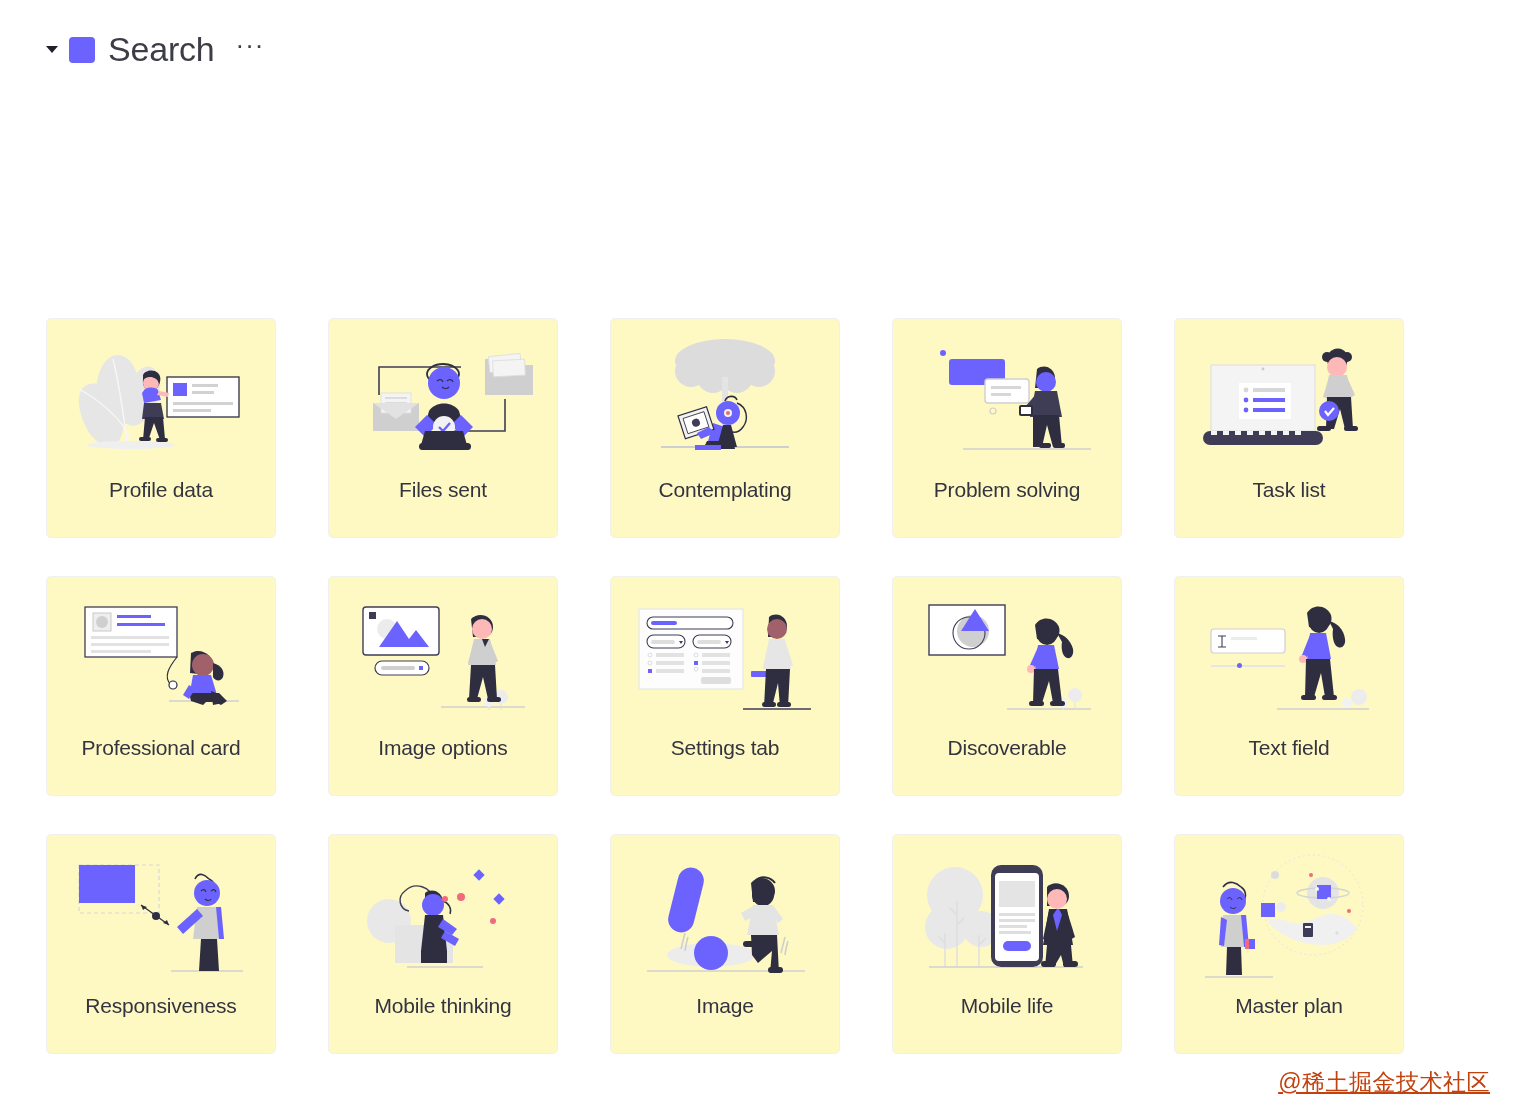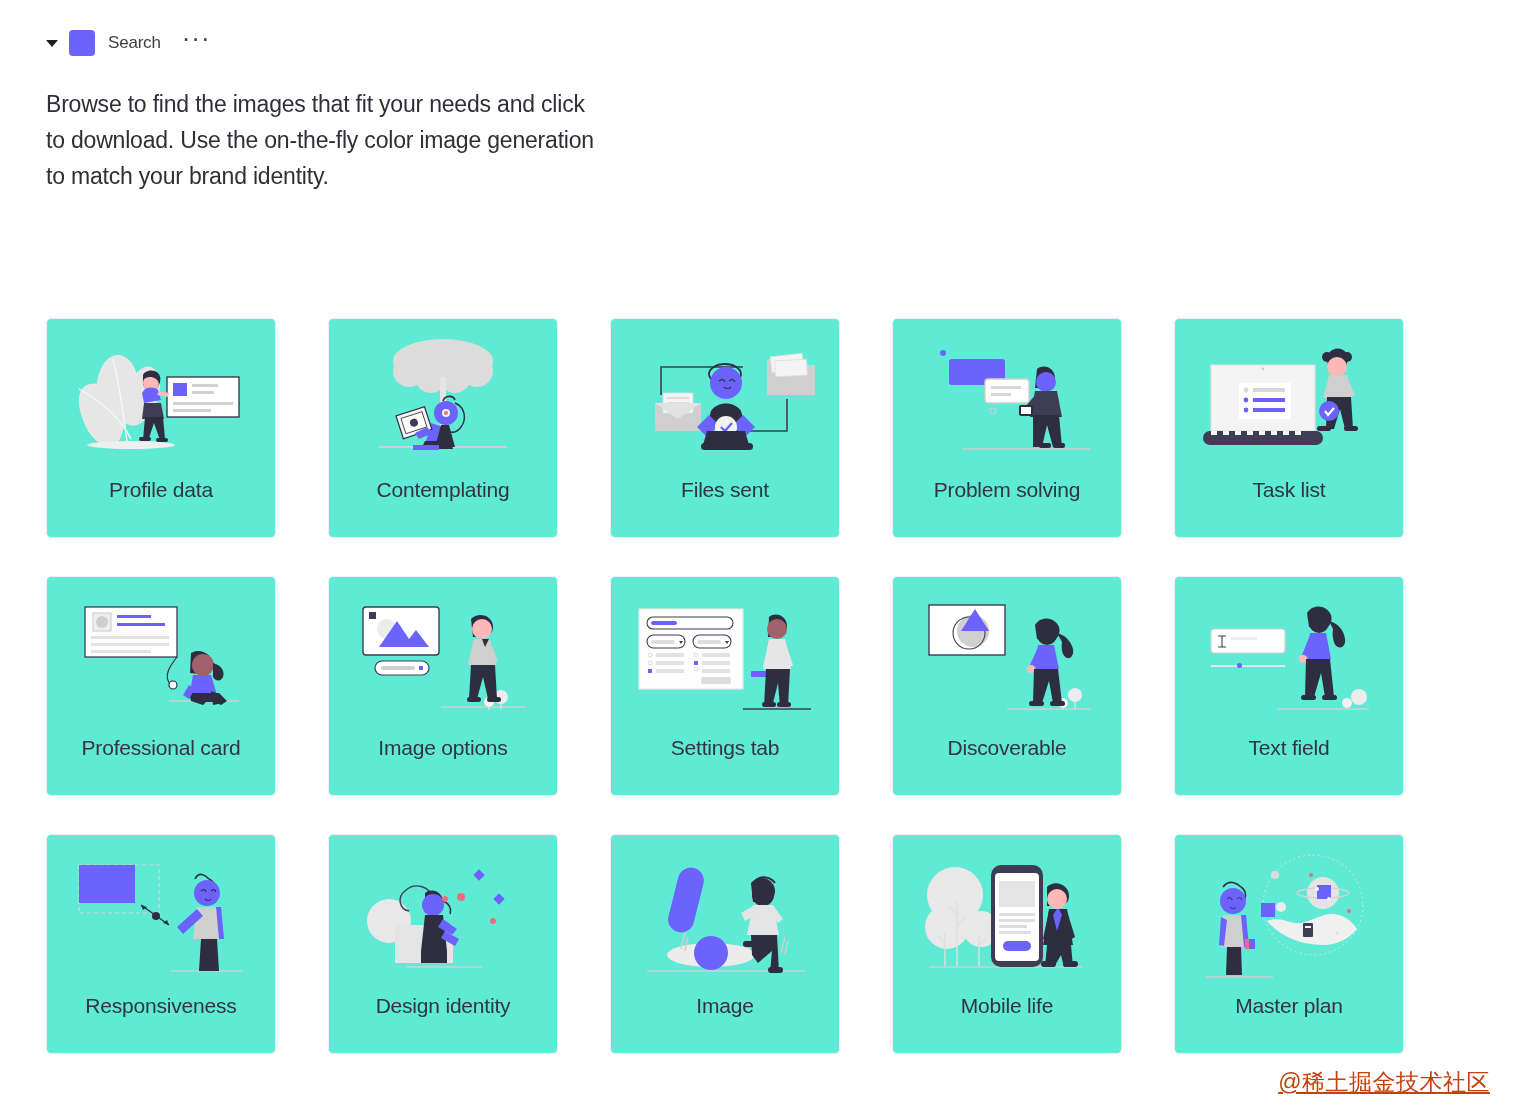--- a/index.html
+++ b/index.html
@@ -47,21 +47,21 @@
     margin-right: -2px;
     cursor: pointer;
   }
   .color-swatch {
     width: 26px; height: 26px;
     border-radius: 4px;
     background: #6c63ff;
     cursor: pointer;
   }
   .search-label {
-    font-size: 17px;
+    font-size: 34px;
     color: #3d3d47;
     letter-spacing: -0.2px;
     cursor: pointer;
     text-align: right;
   }
   .dots-menu {
     font-size: 26px;
     color: #3d3d47;
     letter-spacing: 1px;
     line-height: 14px;
@@ -96,21 +96,21 @@
     left: 46px;
     width: 1360px;
     display: grid;
     grid-template-columns: repeat(5, 230px);
     column-gap: 52px;
     row-gap: 38px;
   }
   .card {
     width: 230px;
     height: 220px;
-    background: #5eead4;
+    background: #fef9c3;
     border: 1px solid #f0f0f0;
     border-radius: 5px;
     display: flex;
     flex-direction: column;
     align-items: center;
     cursor: pointer;
   }
   .card-art {
     width: 100%;
     height: 160px;
@@ -146,21 +146,20 @@
 <div class="header">
   <div class="header-right">
     <div class="caret-down"></div>
     <div class="color-swatch"></div>
     <div class="search-label">Search</div>
     <div class="dots-menu">···</div>
   </div>
 </div>
 
 <div class="intro">
-  <p class="intro-text">Browse to find the images that fit your needs and click to download. Use the on-the-fly color image generation to match your brand identity.</p>
 </div>
 
 <div class="grid">
 
   <div class="card">
     <div class="card-art">
       <svg width="200" height="150" viewBox="0 0 200 150">
         <g fill="#e6e6e6">
           <path d="M58 28c14 2 22 20 19 42-2 17-9 28-18 30-10 2-20-10-23-28-3-21 6-45 22-44z"></path>
           <path d="M26 58c14-6 30 6 35 26 4 16 0 30-8 34-9 4-22-4-29-20-8-18-9-35 2-40z"></path>
@@ -184,55 +183,20 @@
         <path d="M82 48c2-5 11-6 15-2 3 3 3 8 1 11-1-5-5-7-9-7-3 0-6 1-7 4z" fill="#2f2e41"></path>
         <path d="M84 62c5-2 10-2 13 1l3 10-17 3-2-10z" fill="#6c63ff"></path>
         <path d="M98 64l10 2-1 4-11-2z" fill="#ffb8b8"></path>
         <path d="M83 76h17l3 16h-22z" fill="#3f3d56"></path>
         <path d="M84 90h18l2 22-5 1-6-17-6 18-5-1z" fill="#2f2e41"></path>
         <rect x="78" y="110" width="12" height="4" rx="2" fill="#2f2e41"></rect>
         <rect x="95" y="111" width="12" height="4" rx="2" fill="#2f2e41"></rect>
       </svg>
     </div>
     <div class="card-label">Profile data</div>
-  </div>
-
-  <div class="card">
-    <div class="card-art">
-      <svg width="200" height="150" viewBox="0 0 200 150">
-        <g fill="#dcdcdc">
-          <ellipse cx="100" cy="34" rx="50" ry="22"></ellipse>
-          <circle cx="66" cy="44" r="16"></circle>
-            <circle cx="88" cy="50" r="16"></circle>
-          <circle cx="112" cy="50" r="16"></circle>
-            <circle cx="134" cy="44" r="16"></circle>
-        </g>
-        <rect x="97" y="50" width="6" height="70" fill="#e4e4e4"></rect>
-        <line x1="36" y1="120" x2="164" y2="120" stroke="#cfcfcf" stroke-width="2"></line>
-
-        <circle cx="103" cy="86" r="12" fill="#6c63ff"></circle>
-        <circle cx="103" cy="86" r="4" fill="#f2f2f2"></circle>
-        <circle cx="103" cy="86" r="2" fill="#e07070"></circle>
-        <path d="M100 74c2-6 10-6 12-1" stroke="#2f2e41" stroke-width="1.6" fill="none"></path>
-        <path d="M112 76c10 4 12 16 6 24-5 7-14 7-14 0" stroke="#2f2e41" stroke-width="1.4" fill="none"></path>
-
-        <path d="M88 96l12 4-4 20-14-2z" fill="#6c63ff"></path>
-        <path d="M98 98h8l6 22H92z" fill="#2f2e41"></path>
-        <path d="M82 114h26l2 8H78z" fill="#2f2e41"></path>
-        <path d="M70 118h26v5H70z" fill="#6c63ff"></path>
-
-        <g transform="rotate(-18 70 96)">
-          <rect x="56" y="84" width="30" height="24" fill="#f2f2f2" stroke="#2f2e41" stroke-width="1.2"></rect>
-          <rect x="60" y="88" width="22" height="16" fill="#fff" stroke="#2f2e41" stroke-width="0.8"></rect>
-          <circle cx="71" cy="96" r="4" fill="#3f3d56"></circle>
-        </g>
-        <path d="M84 100l-12 6 4 6 14-6z" fill="#6c63ff"></path>
-      </svg>
-    </div>
-    <div class="card-label">Contemplating</div>
   </div>
 
   <div class="card">
     <div class="card-art">
       <svg width="200" height="150" viewBox="0 0 200 150">
         <path d="M36 68V40h82" stroke="#3f3d56" stroke-width="1.6" fill="none"></path>
         <path d="M162 72v32h-54" stroke="#3f3d56" stroke-width="1.6" fill="none"></path>
 
         <path d="M142 32h24l4 6h20v30h-48z" fill="#cfcfcf"></path>
         <g fill="#f4f4f4" stroke="#dcdcdc" stroke-width="0.8">
@@ -256,20 +220,55 @@
         <path d="M86 84c6-10 24-10 30 0l4 14-38 1z" fill="#2f2e41"></path>
         <path d="M84 88l-12 12 10 10 12-12z" fill="#6c63ff"></path>
         <path d="M118 88l12 12-10 10-12-12z" fill="#6c63ff"></path>
         <circle cx="101" cy="100" r="11" fill="#f2f2f2"></circle>
         <path d="M96 100l4 4 7-8" stroke="#6c63ff" stroke-width="2.4" fill="none"></path>
         <path d="M82 104h38l4 14H78z" fill="#2f2e41"></path>
         <rect x="76" y="116" width="52" height="7" rx="3.5" fill="#2f2e41"></rect>
       </svg>
     </div>
     <div class="card-label">Files sent</div>
+  </div>
+
+  <div class="card">
+    <div class="card-art">
+      <svg width="200" height="150" viewBox="0 0 200 150">
+        <g fill="#dcdcdc">
+          <ellipse cx="100" cy="34" rx="50" ry="22"></ellipse>
+          <circle cx="66" cy="44" r="16"></circle>
+            <circle cx="88" cy="50" r="16"></circle>
+          <circle cx="112" cy="50" r="16"></circle>
+            <circle cx="134" cy="44" r="16"></circle>
+        </g>
+        <rect x="97" y="50" width="6" height="70" fill="#e4e4e4"></rect>
+        <line x1="36" y1="120" x2="164" y2="120" stroke="#cfcfcf" stroke-width="2"></line>
+
+        <circle cx="103" cy="86" r="12" fill="#6c63ff"></circle>
+        <circle cx="103" cy="86" r="4" fill="#f2f2f2"></circle>
+        <circle cx="103" cy="86" r="2" fill="#e07070"></circle>
+        <path d="M100 74c2-6 10-6 12-1" stroke="#2f2e41" stroke-width="1.6" fill="none"></path>
+        <path d="M112 76c10 4 12 16 6 24-5 7-14 7-14 0" stroke="#2f2e41" stroke-width="1.4" fill="none"></path>
+
+        <path d="M88 96l12 4-4 20-14-2z" fill="#6c63ff"></path>
+        <path d="M98 98h8l6 22H92z" fill="#2f2e41"></path>
+        <path d="M82 114h26l2 8H78z" fill="#2f2e41"></path>
+        <path d="M70 118h26v5H70z" fill="#6c63ff"></path>
+
+        <g transform="rotate(-18 70 96)">
+          <rect x="56" y="84" width="30" height="24" fill="#f2f2f2" stroke="#2f2e41" stroke-width="1.2"></rect>
+          <rect x="60" y="88" width="22" height="16" fill="#fff" stroke="#2f2e41" stroke-width="0.8"></rect>
+          <circle cx="71" cy="96" r="4" fill="#3f3d56"></circle>
+        </g>
+        <path d="M84 100l-12 6 4 6 14-6z" fill="#6c63ff"></path>
+      </svg>
+    </div>
+    <div class="card-label">Contemplating</div>
   </div>
 
   <div class="card">
     <div class="card-art">
       <svg width="200" height="150" viewBox="0 0 200 150">
         <circle cx="36" cy="26" r="3" fill="#6c63ff"></circle>
         <rect x="42" y="32" width="56" height="26" rx="3" fill="#6c63ff"></rect>
         <rect x="78" y="52" width="44" height="24" rx="3" fill="#fff" stroke="#cfcfcf" stroke-width="1.4"></rect>
         <g fill="#d7d7d7">
             <rect x="84" y="59" width="30" height="3"></rect>
@@ -535,21 +534,21 @@
         <circle cx="90" cy="62" r="11" fill="#6c63ff"></circle>
         <path d="M100 58c6 2 9 8 7 13" stroke="#2f2e41" stroke-width="1.4" fill="none"></path>
         <circle cx="102" cy="56" r="3" fill="#ef6b7d"></circle>
         <path d="M82 72h18l4 36h-26z" fill="#2f2e41"></path>
         <path d="M100 76l14 10-5 6-14-8z" fill="#6c63ff"></path>
         <path d="M102 88l14 8-4 7-14-8z" fill="#6c63ff"></path>
         <path d="M78 108h26v12H78z" fill="#2f2e41"></path>
         <line x1="64" y1="124" x2="140" y2="124" stroke="#cfcfcf" stroke-width="1.6"></line>
       </svg>
     </div>
-    <div class="card-label">Design identity</div>
+    <div class="card-label">Mobile thinking</div>
   </div>
 
   <div class="card">
     <div class="card-art">
       <svg width="200" height="150" viewBox="0 0 200 150">
         <ellipse cx="86" cy="112" rx="44" ry="12" fill="#ececec"></ellipse>
         <rect x="48" y="24" width="26" height="66" rx="13" transform="rotate(14 61 57)" fill="#6c63ff"></rect>
         <circle cx="86" cy="110" r="17" fill="#6c63ff"></circle>
         <path d="M56 106c2-8 3-12 4-16M60 108c1-7 2-11 3-14" stroke="#cfcfcf" stroke-width="1.6" fill="none"></path>
         <path d="M156 110c2-8 3-12 4-16M160 112c1-7 2-11 3-14" stroke="#cfcfcf" stroke-width="1.6" fill="none"></path>

